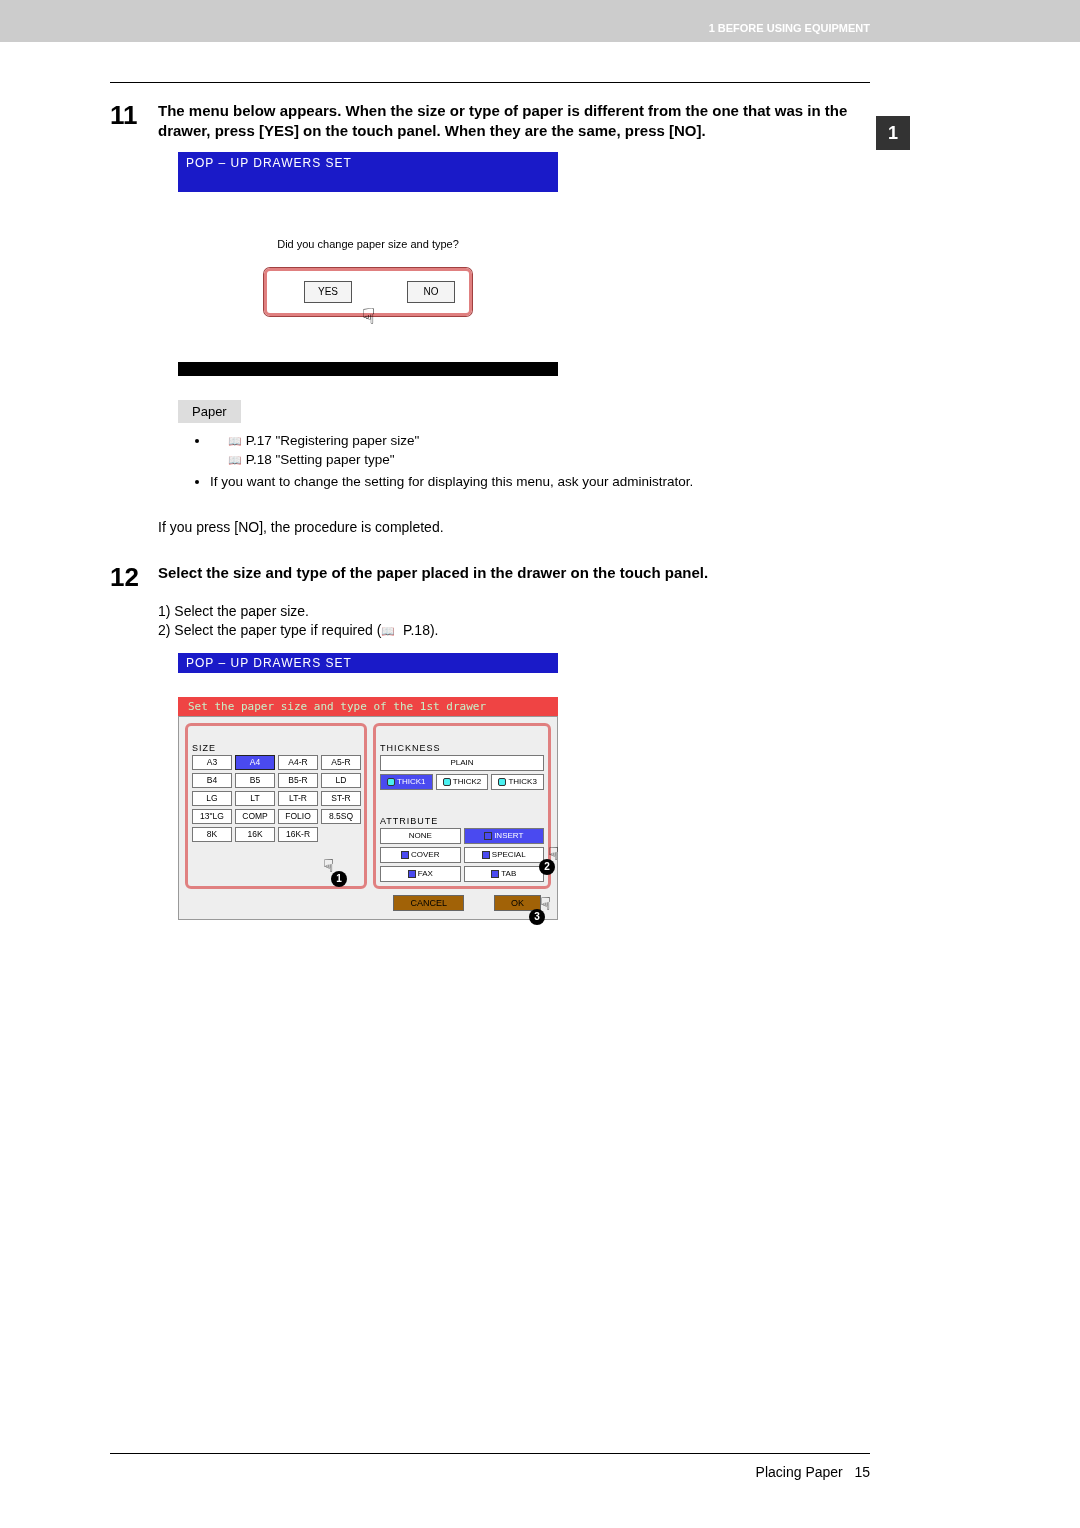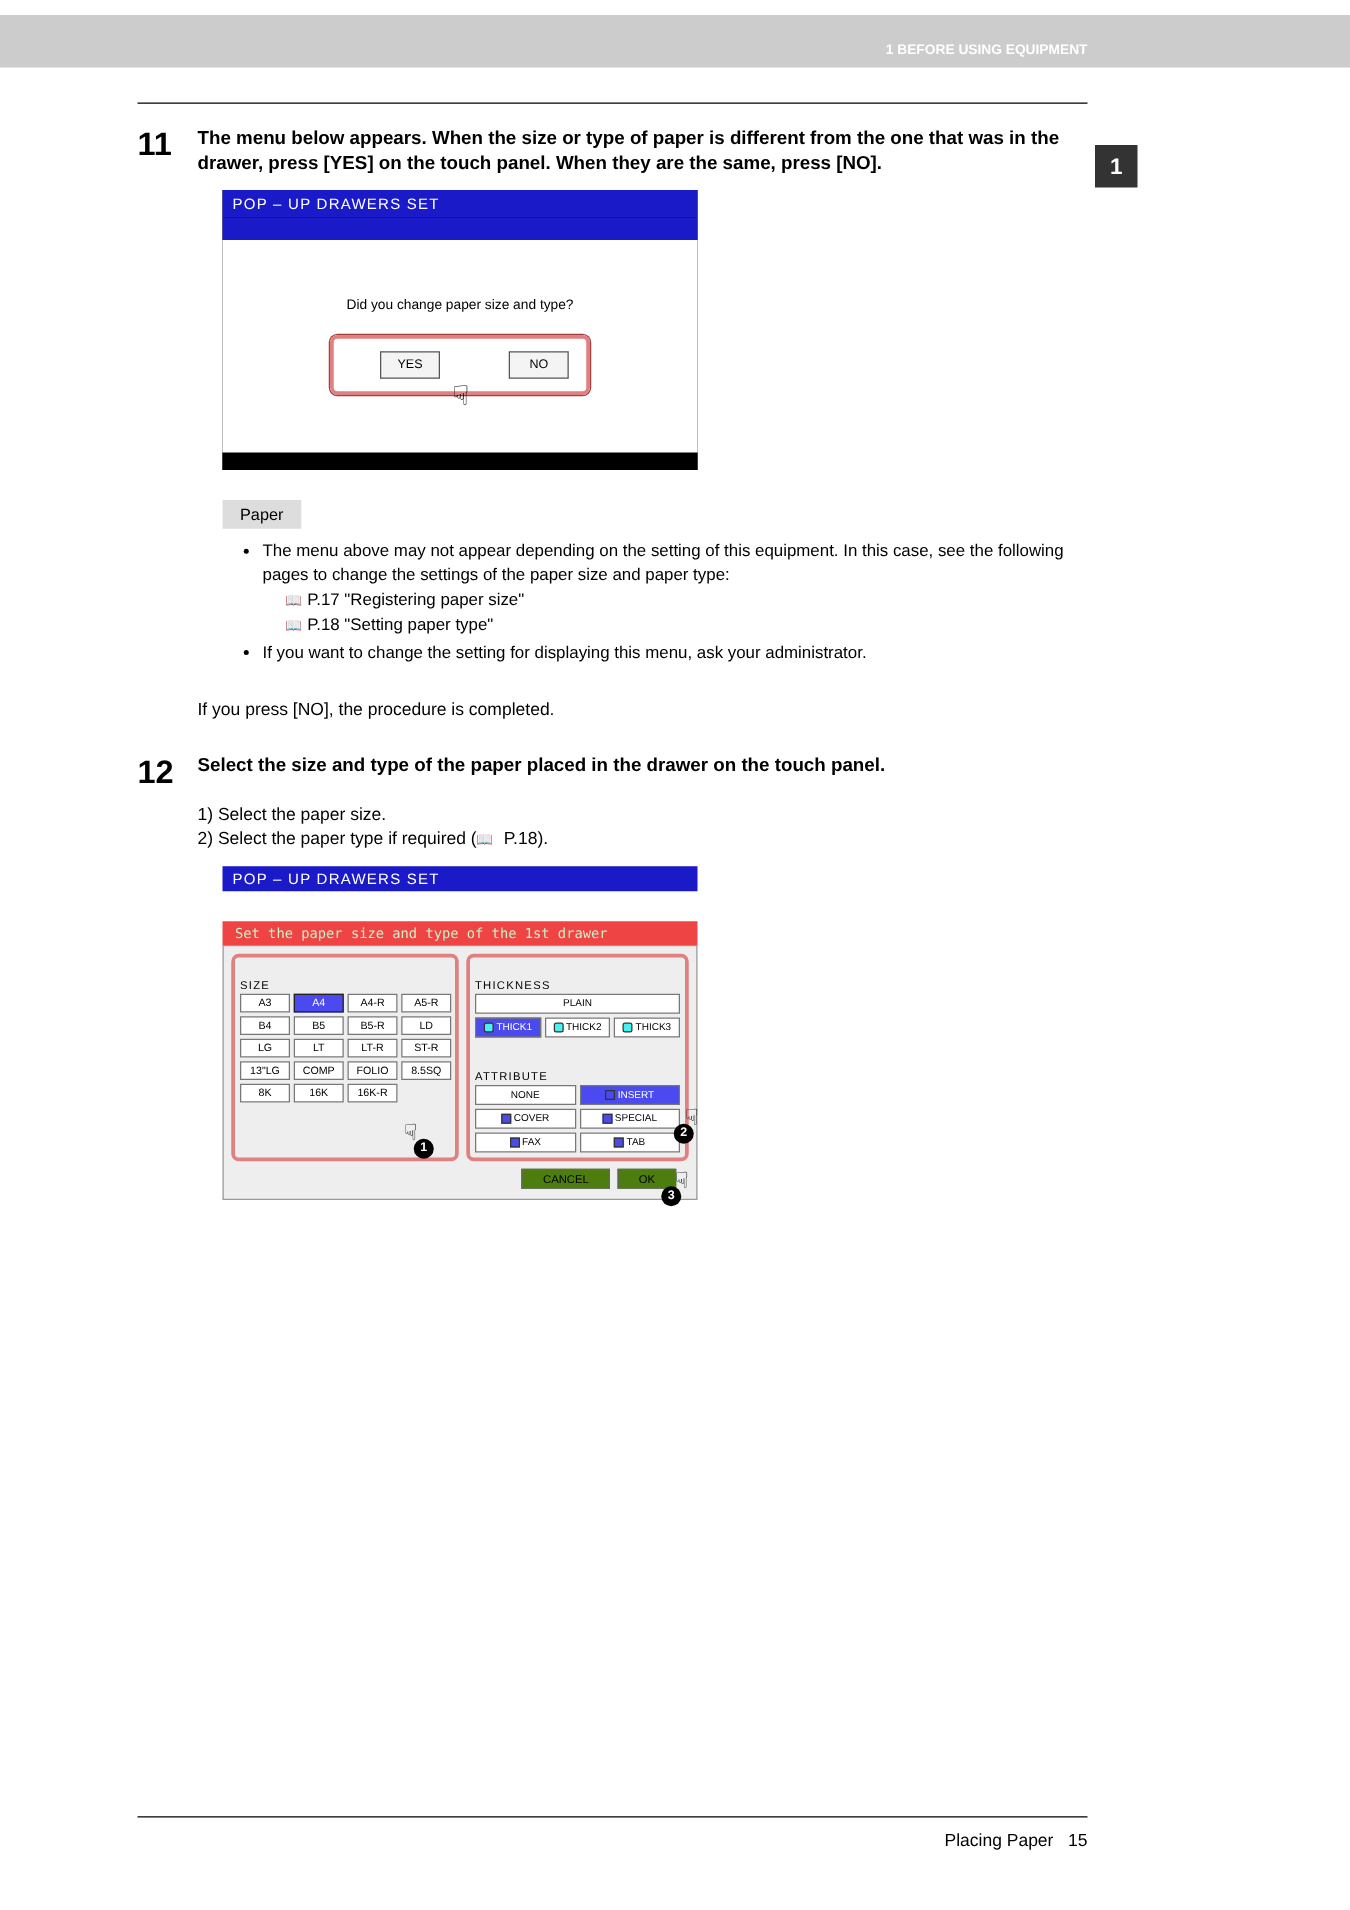--- a/index.html
+++ b/index.html
@@ -6,21 +6,21 @@
   body {
     font-family: Arial, Helvetica, sans-serif;
     background: #fff;
     width: 1080px;
     height: 1528px;
     position: relative;
     color: #000;
   }
   .header-bar {
     position: absolute;
-    top: 12px; left: 0; right: 0;
+    top: 0; left: 0; right: 0;
     height: 42px;
     background: #ccc;
   }
   .header-right {
     position: absolute;
     right: 210px;
     top: 22px;
     font-size: 11px;
     font-weight: bold;
     color: #fff;
@@ -233,22 +233,23 @@
   .popup2 .attr-grid {
     display: grid;
     grid-template-columns: repeat(2, 1fr);
     gap: 3px;
   }
   .popup2 .bottom-row {
     display:flex;justify-content:flex-end;gap:6px;margin-top:6px;
     padding-right: 10px;
   }
   .popup2 .bbtn {
-    border:1px solid #666;background:#4d7c0f;font-size:9px;
+    border:1px solid #666;background:#a16207;font-size:9px;
     padding: 2px 16px;
+    margin-left: 24px;
   }
   .num-badge {
     position:absolute;
     width:16px;height:16px;border-radius:50%;
     background:#000;color:#fff;font-size:10px;font-weight:bold;
     display:flex;align-items:center;justify-content:center;
   }
   .footer {
     position: absolute;
     bottom: 48px;
@@ -298,21 +299,20 @@
         <div class="btn">NO</div>
       </div>
       <div class="pointer">☟</div>
     </div>
     <div class="blackbar"></div>
   </div>
 
   <div class="tips-label">Paper</div>
   <ul class="tips-list">
     <li>
-      <span>The menu above may not appear depending on the setting of this equipment. In this case, see the following pages to change the settings of the paper size and paper type:</span>
       <div class="sub-ref"><span class="book-icon"></span><span>P.17 "Registering paper size"</span></div>
       <div class="sub-ref"><span class="book-icon"></span><span>P.18 "Setting paper type"</span></div>
     </li>
     <li>If you want to change the setting for displaying this menu, ask your administrator.</li>
   </ul>
 
   <div class="plain-line">If you press [NO], the procedure is completed.</div>
 
   
   <div class="step">

